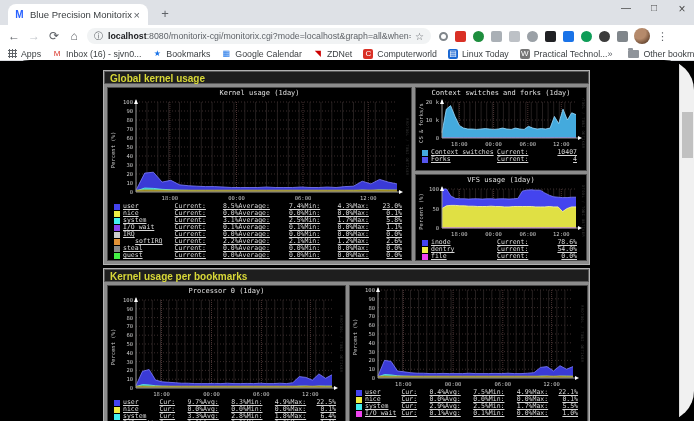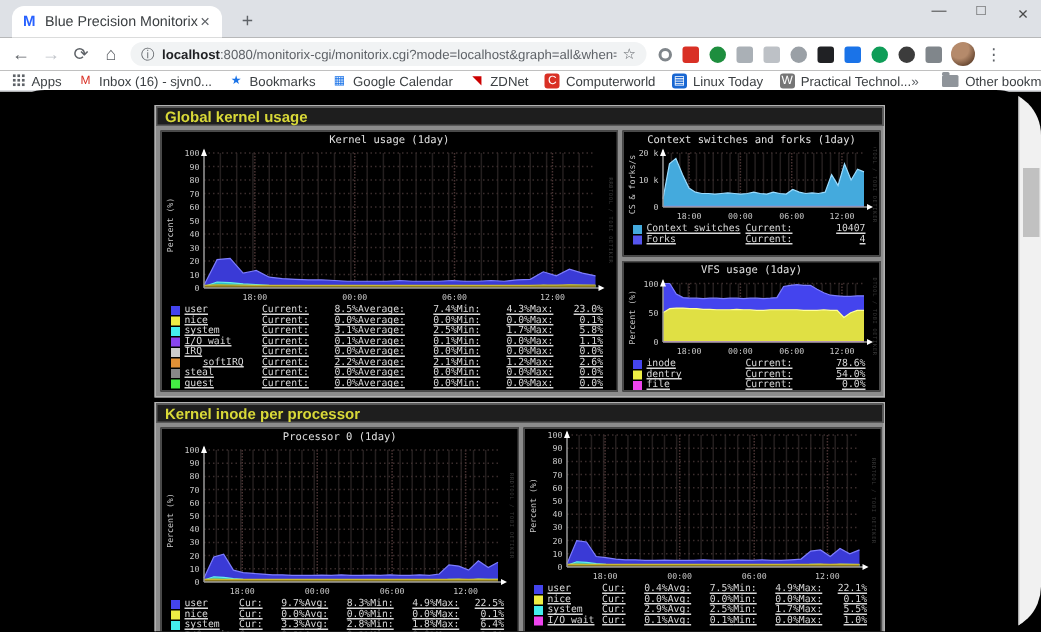--- a/index.html
+++ b/index.html
@@ -491,21 +491,21 @@
                   <span class="sl">Current:</span>
                   <span class="sv">0.0%</span>
                 </div>
               </div>
             </div>
         </div>
       </div>
     </div>
 
     <div class="section sec2">
-      <div class="sectitle">Kernel inode per processor</div>
+      <div class="sectitle">Kernel usage per bookmarks</div>
       <div class="secbody">
         <div class="chart" id="c-p0">
             <div class="ctitle">Processor 0  (1day)</div>
             <div class="graph">
               <svg width="236" height="102" xmlns="http://www.w3.org/2000/svg" style="display:block">
                 <rect x="0" y="0" width="236" height="102" fill="#000"></rect>
                 <line x1="36.2" y1="4" x2="36.2" y2="92" stroke="#241f1f" stroke-width="1"></line>
                 <line x1="44.3" y1="4" x2="44.3" y2="92" stroke="#241f1f" stroke-width="1"></line>
                 <line x1="52.5" y1="4" x2="52.5" y2="92" stroke="#241f1f" stroke-width="1"></line>
                 <line x1="60.7" y1="4" x2="60.7" y2="92" stroke="#241f1f" stroke-width="1"></line>

